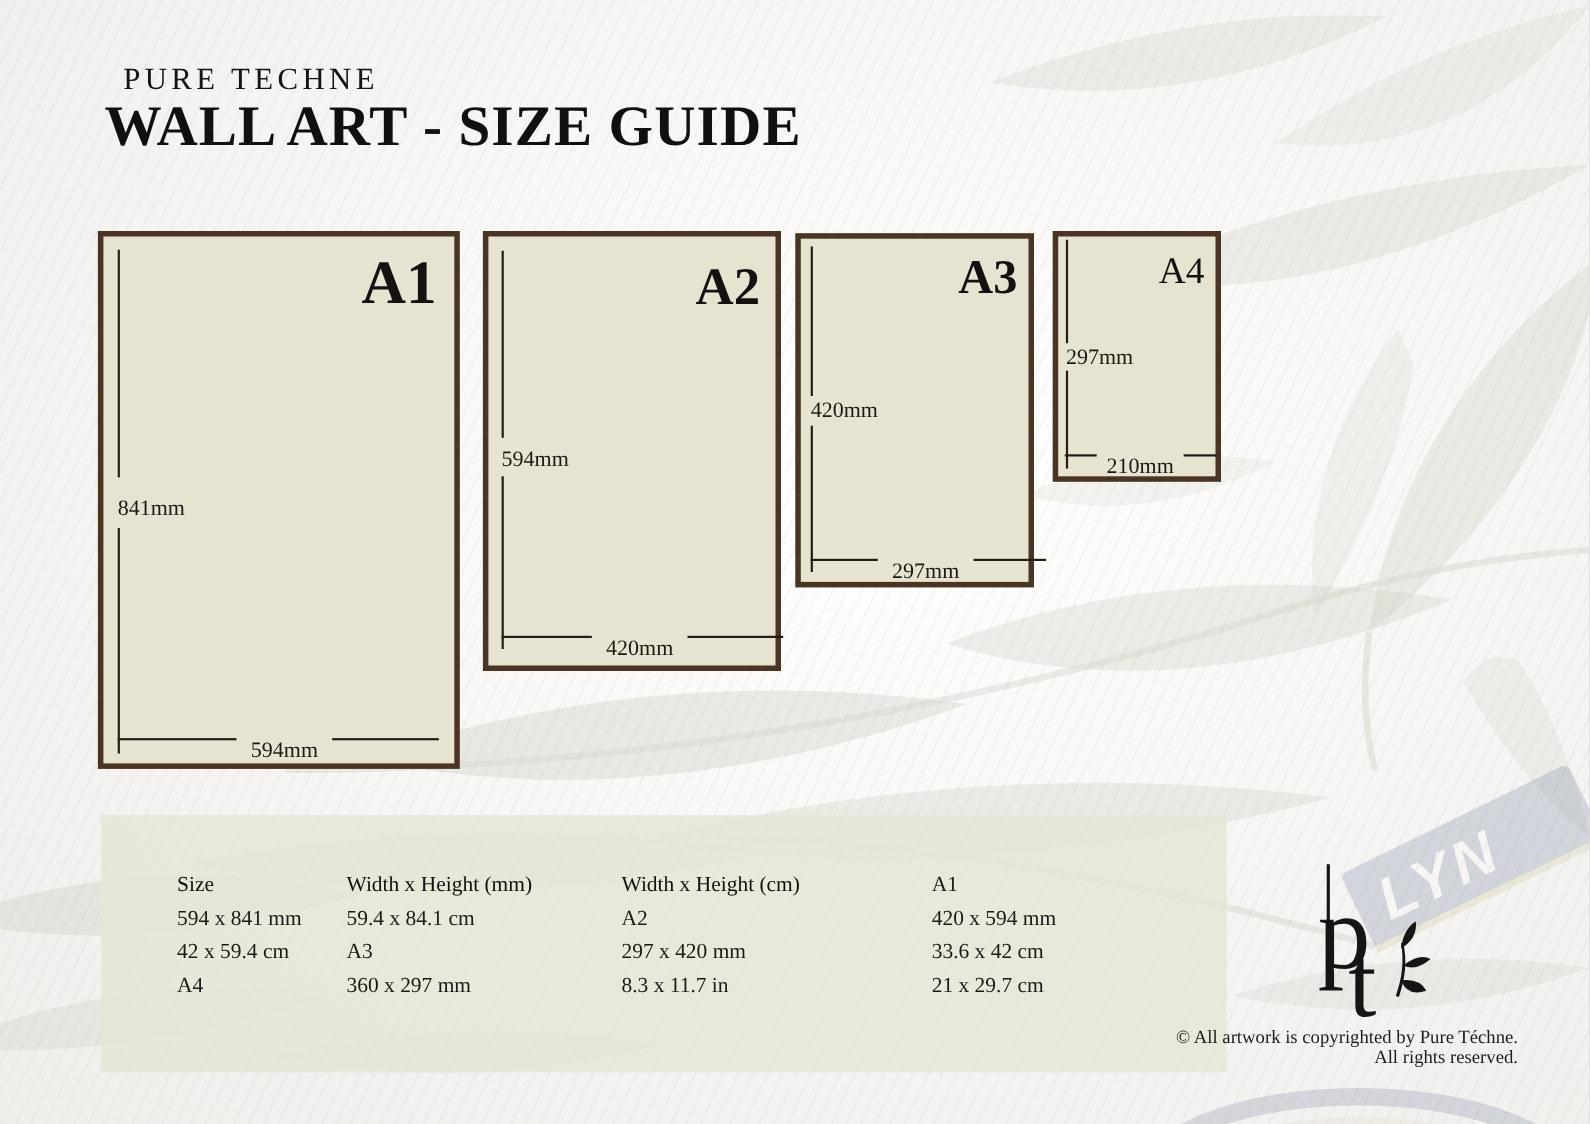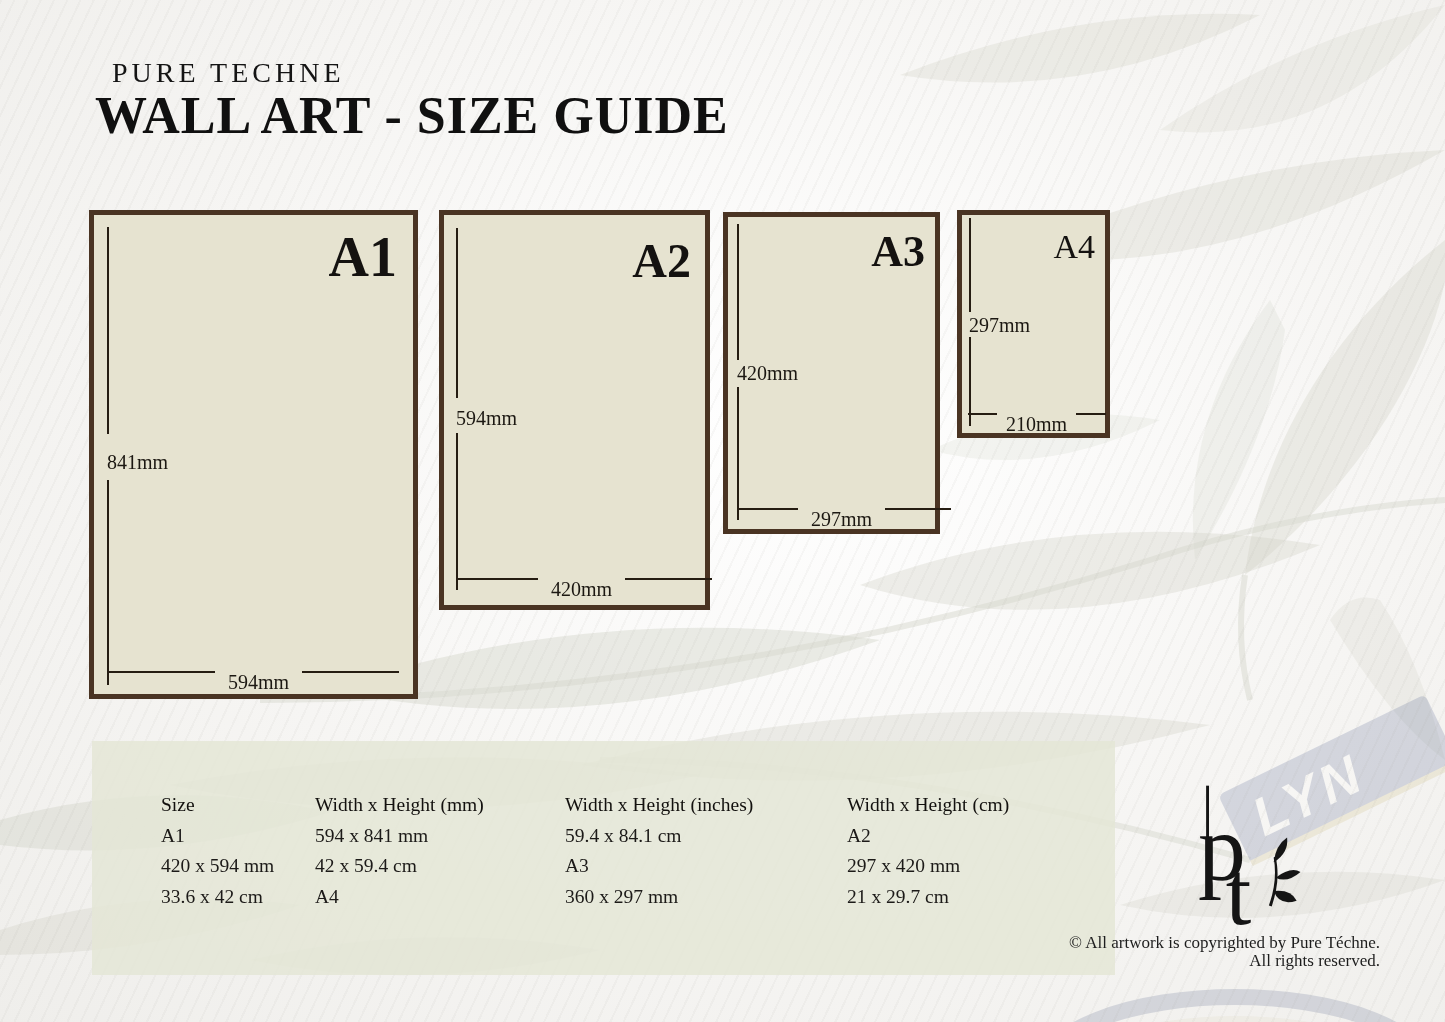--- a/index.html
+++ b/index.html
@@ -168,37 +168,37 @@
       <div class="seg1"></div>
       <div class="wlabel">210mm</div>
       <div class="seg2"></div>
     </div>
   </div>
 
   <div class="layer" id="panel">
     <div id="size-table">
       <div class="th">Size</div>
       <div class="th">Width x Height (mm)</div>
-      <div class="th">Width x Height (inches)</div>
       <div class="th">Width x Height (cm)</div>
 
       <div class="td">A1</div>
       <div class="td">594 x 841 mm</div>
       <div class="td">59.4 x 84.1 cm</div>
 
       <div class="td">A2</div>
       <div class="td">420 x 594 mm</div>
       <div class="td">42 x 59.4 cm</div>
 
       <div class="td">A3</div>
       <div class="td">297 x 420 mm</div>
       <div class="td">33.6 x 42 cm</div>
 
       <div class="td">A4</div>
       <div class="td">360 x 297 mm</div>
+      <div class="td">8.3 x 11.7 in</div>
       <div class="td">21 x 29.7 cm</div>
     </div>
   </div>
 
   <svg class="layer" id="logo" viewBox="0 0 120 160">
     <line x1="11" y1="4" x2="11" y2="58" stroke="#151515" stroke-width="3"></line>
     <text x="1" y="102" font-size="100" fill="#151515" font-family="Liberation Serif, serif">p</text>
     <text x="30" y="148" font-size="96" fill="#151515" font-family="Liberation Serif, serif">t</text>
     <g fill="#151515">
       <path d="M78,130 C84,112 86,96 82,78 L80,79 C83,96 81,112 75,129 Z"></path>

